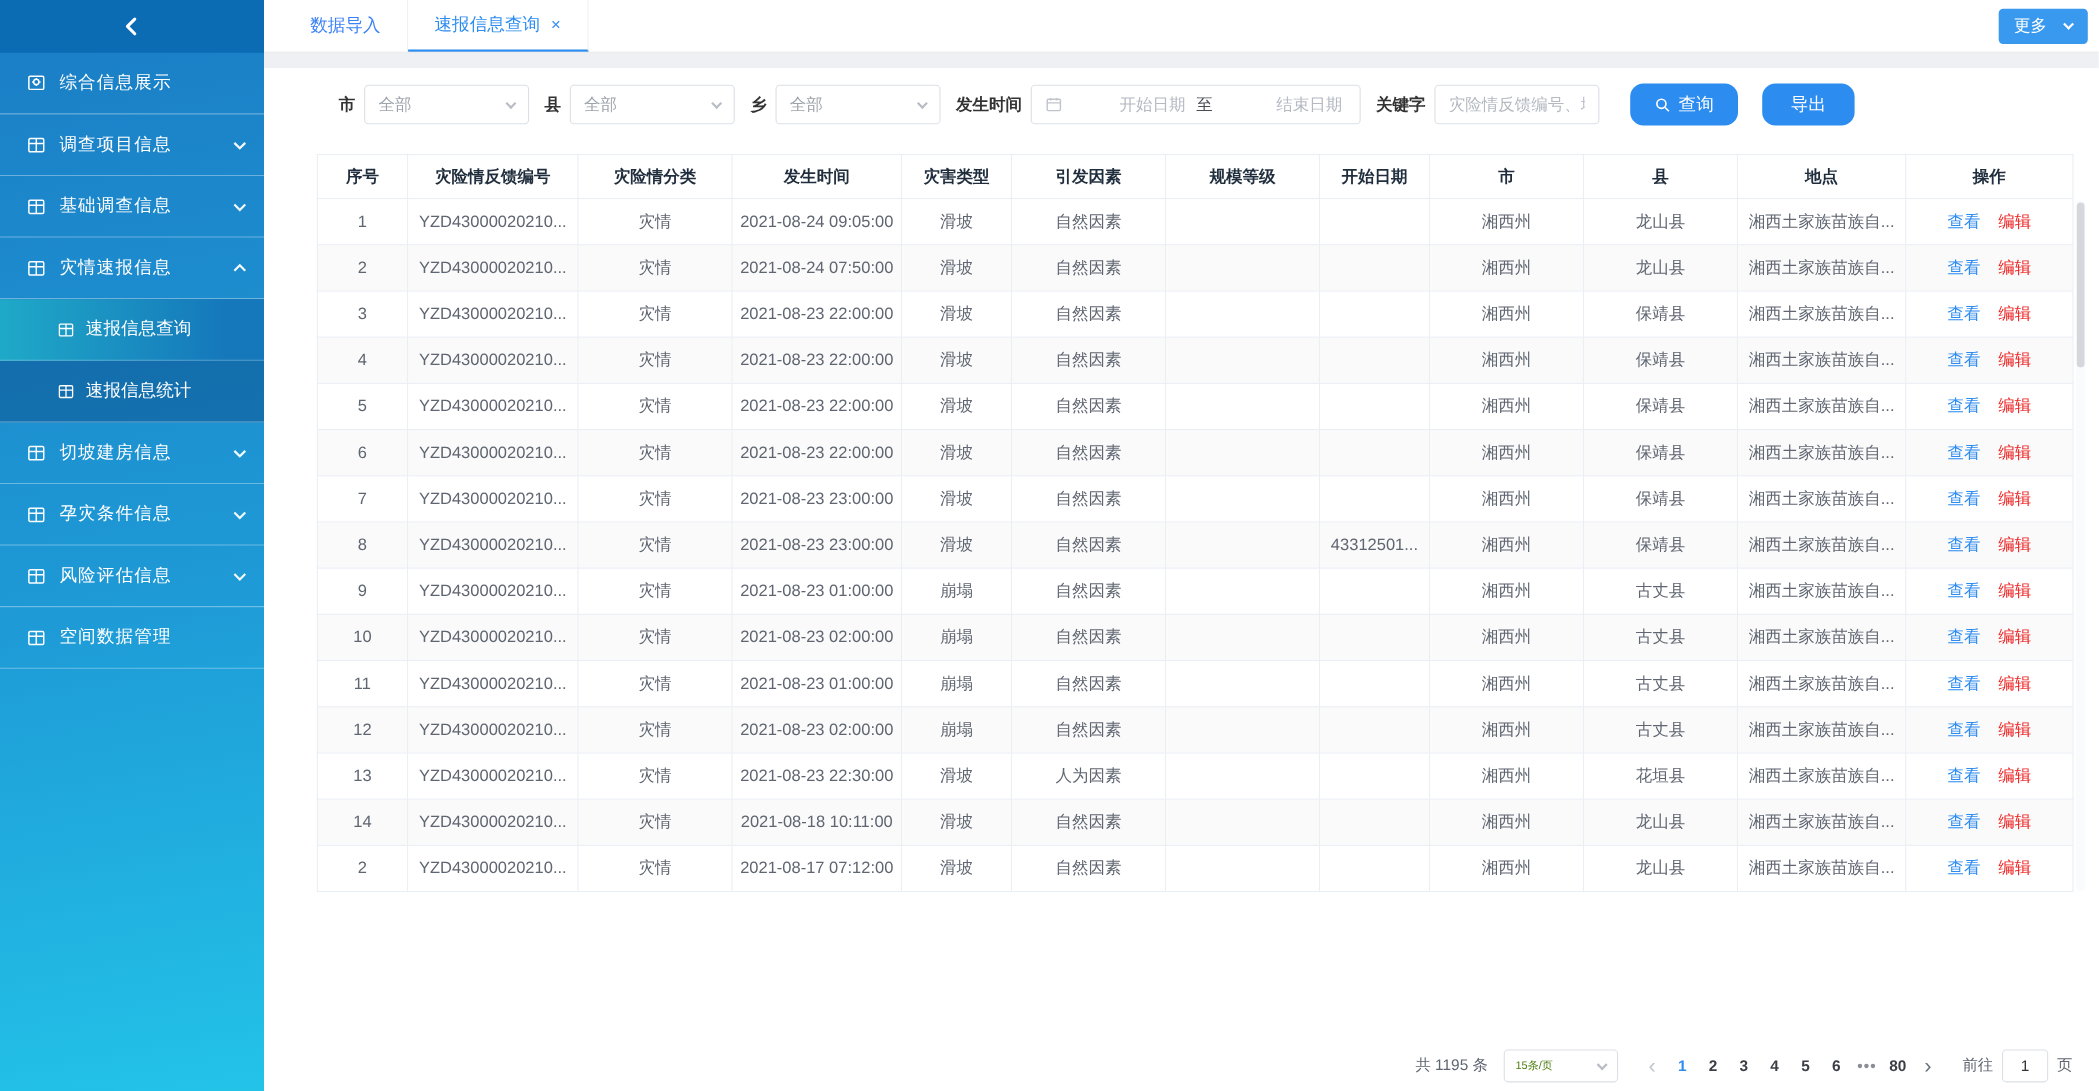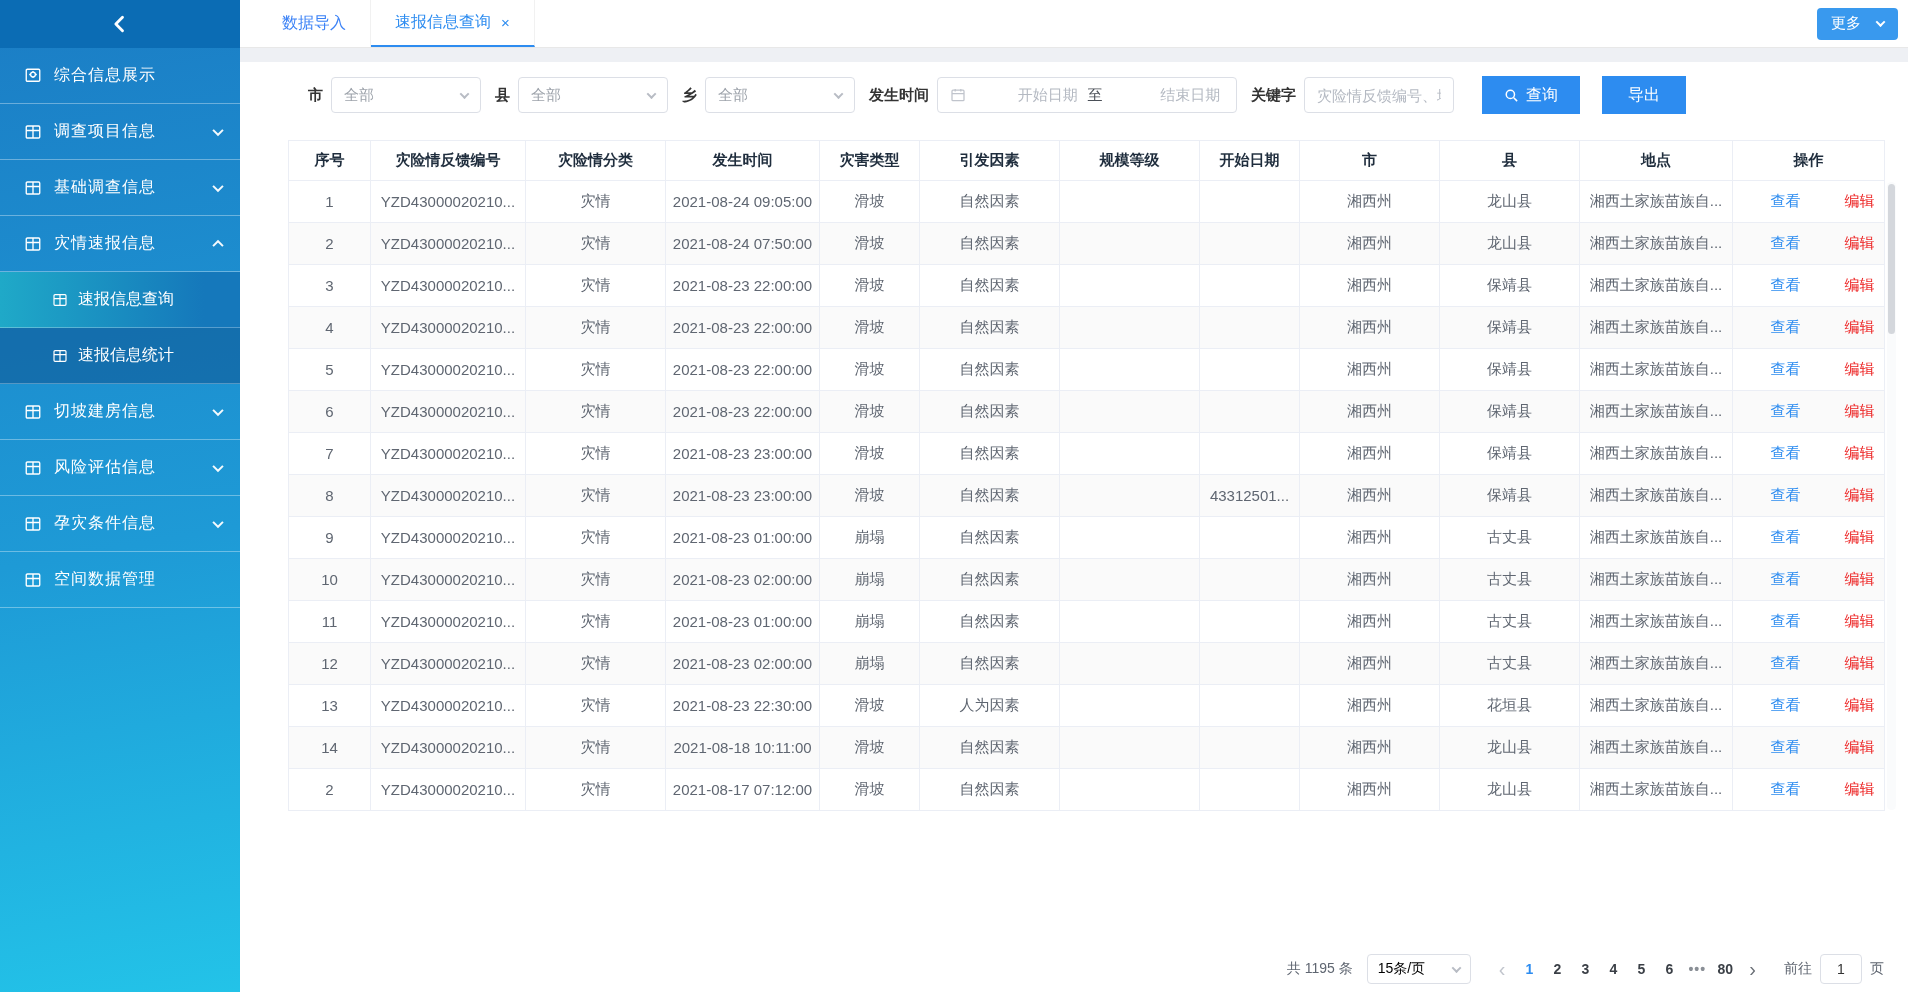--- a/index.html
+++ b/index.html
@@ -47,42 +47,42 @@
     display:flex; align-items:center; padding:0 12px; margin-right:14px; cursor:pointer; }
   .sel-val { color:#9da3ab; flex:1; }
   .chev.gray { color:#b8bcc4; width:7px; height:7px; }
   .date-range { width:300px; height:36px; border:1px solid #dcdfe6; border-radius:4px;
     display:flex; align-items:center; padding:0 12px; margin-right:14px; color:#b4b9c2; cursor:pointer; }
   .date-range .ph { flex:1; text-align:center;padding-left:48px; }
   .date-range .to { color:#4a4f57; padding:0 6px; }
   .kw { width:150px; height:36px; border:1px solid #dcdfe6; border-radius:4px; padding:0 12px;
     font-size:15px; font-family:inherit; color:#333; margin-right:28px; outline:none; }
   .kw::placeholder { color:#b4b9c2; }
-  .btn { height:38px; padding:0 22px; border:none; border-radius:0; background:#2d8cf0; color:#fff;
+  .btn { height:38px; padding:0 22px; border:none; border-radius:12px; background:#2d8cf0; color:#fff;
     font-size:16px; font-family:Liberation Sans, sans-serif; display:flex; align-items:center; gap:7px; cursor:pointer; }
   .btn.export { margin-left:22px; padding:0 26px; }
 
   
   .table-wrap { position:relative; margin-top:26px; width:1608px; }
   table { border-collapse:collapse; width:1596px; table-layout:fixed; }
   th,td { border:1px solid #ebeef5; text-align:center; overflow:hidden; white-space:nowrap; }
   th { height:40px; font-size:15px; font-weight:700; color:#1f2d3d; background:#fff; }
   td { height:42px; font-size:15px; color:#5f6671; }
   tbody tr:nth-child(even) td { background:#fafafa; }
-  td.ops a { text-decoration:none; cursor:pointer;margin-left:28px; }
+  td.ops a { text-decoration:none; cursor:pointer; }
   td.ops .view { color:#2d8cf0; margin-right:16px; }
   td.ops .edit { color:#ed2222; }
   .vscroll { position:absolute; top:42px; right:0; width:9px; height:628px; background:#fafbfc; border-radius:5px; }
   .vscroll .thumb { width:7px; margin:2px auto 0; height:150px; background:#d4d7dc; border-radius:4px; }
 
   
   .pagination { position:absolute; right:24px; bottom:8px; display:flex; align-items:center; font-size:14px; color:#5f6671; }
   .pagination .total { margin-right:14px; }
   .select.small { width:104px; height:30px; margin-right:18px; padding:0 10px; }
-  .select.small .sel-val { color:#000000; font-size:14px; }
+  .select.small .sel-val { color:#4d7c0f; font-size:10px; }
   .pg-arrow { font-size:20px; line-height:1; padding:0 10px; cursor:pointer; }
   .pg-arrow.prev { color:#c0c4cc; }
   .pg-arrow.next { color:#6b7077; }
   .pages { list-style:none; display:flex; align-items:center; }
   .page { min-width:28px; text-align:center; padding:0 4px; font-weight:600; color:#3a3f46; cursor:pointer; }
   .page.active { color:#2d8cf0; }
   .page.ellipsis { color:#8a8f96; letter-spacing:1px; }
   .goto-label { margin:0 8px 0 18px; }
   .goto { width:42px; height:30px; border:1px solid #dcdfe6; border-radius:4px; text-align:center;
     font-size:14px; font-family:inherit; color:#333; margin-right:8px; outline:none; }
@@ -169,31 +169,31 @@
         <span class="lbl">切坡建房信息</span>
         <i class="chev down"></i>
       </div>
       <div class="sb-item">
         <span class="mi">
           <svg width="18" height="18" viewBox="0 0 24 24" fill="none" stroke="#fff" stroke-width="1.8">
               <rect x="3" y="4" width="18" height="16" rx="1.5"></rect>
               <path d="M3 10h18M12 4v16"></path>
             </svg>
         </span>
+        <span class="lbl">孕灾条件信息</span>
+        <i class="chev down"></i>
+      </div>
+      <div class="sb-item">
+        <span class="mi">
+          <svg width="18" height="18" viewBox="0 0 24 24" fill="none" stroke="#fff" stroke-width="1.8">
+              <rect x="3" y="4" width="18" height="16" rx="1.5"></rect>
+              <path d="M3 10h18M12 4v16"></path>
+            </svg>
+        </span>
         <span class="lbl">风险评估信息</span>
-        <i class="chev down"></i>
-      </div>
-      <div class="sb-item">
-        <span class="mi">
-          <svg width="18" height="18" viewBox="0 0 24 24" fill="none" stroke="#fff" stroke-width="1.8">
-              <rect x="3" y="4" width="18" height="16" rx="1.5"></rect>
-              <path d="M3 10h18M12 4v16"></path>
-            </svg>
-        </span>
-        <span class="lbl">孕灾条件信息</span>
         <i class="chev down"></i>
       </div>
       <div class="sb-item">
         <span class="mi">
           <svg width="18" height="18" viewBox="0 0 24 24" fill="none" stroke="#fff" stroke-width="1.8">
               <rect x="3" y="4" width="18" height="16" rx="1.5"></rect>
               <path d="M3 10h18M12 4v16"></path>
             </svg>
         </span>
         <span class="lbl">空间数据管理</span>

